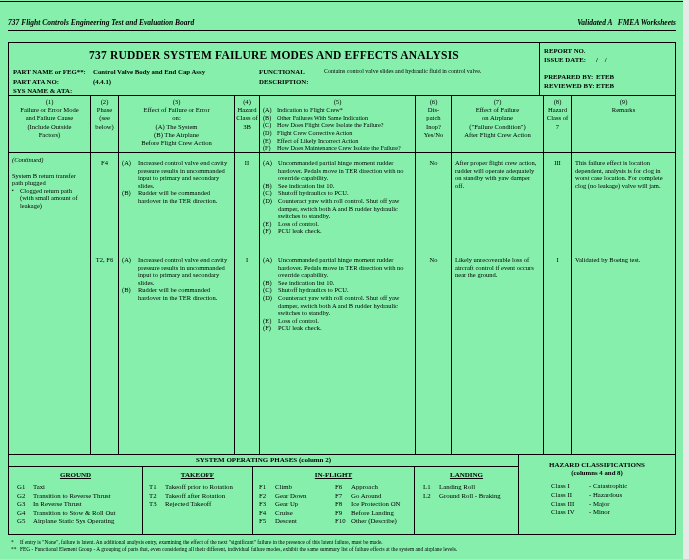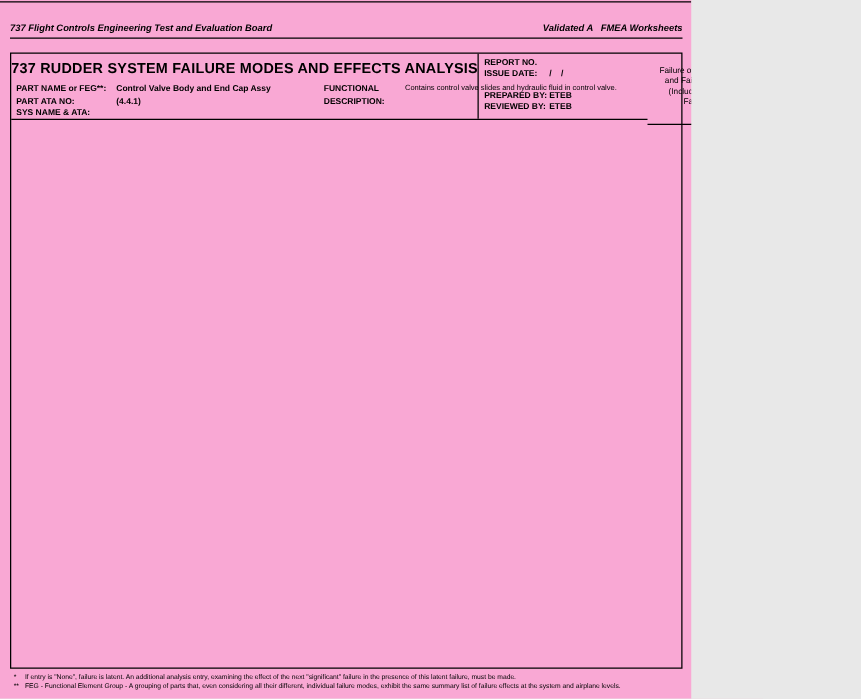--- a/index.html
+++ b/index.html
@@ -1,28 +1,28 @@
 <!DOCTYPE html>
 <html><head>
 <meta charset="utf-8">
 <style>
   * { margin:0; padding:0; box-sizing:border-box; }
   html,body { background:#e8e8e8; }
-  .page { position:relative; width:553px; height:559px; background:#f9a8d4; overflow:hidden;
-          font-family:Liberation Sans, sans-serif; color:#000; }
+  .page { position:relative; width:683px; height:559px; background:#86efac; overflow:hidden;
+          font-family:Liberation Serif, serif; color:#000; }
   .scan-line { position:absolute; top:1px; left:0; right:0; border-top:1.5px solid #000; }
 
   
   .masthead { position:absolute; top:18px; left:8px; right:7px; border-bottom:1.5px solid #000;
               padding-bottom:3px; display:flex; justify-content:space-between;
               font-style:italic; font-weight:bold; font-size:7.5px; white-space:pre; }
 
   
   .frame { position:absolute; left:8px; right:7px; top:42px; bottom:24px;
-           border:1.5px solid #000; display:flex; }
+           border:1.5px solid #000; display:flex; flex-direction:column; }
 
   
   .title-block { height:53px; border-bottom:1px solid #000; display:flex; flex:none; }
   .tb-left { flex:1; position:relative; }
   .doc-title { text-align:center; margin-top:6px; font-size:11.5px; font-weight:bold; letter-spacing:.2px; }
   .part-rows { position:absolute; left:4px; top:24px; font-size:6.8px; font-weight:bold; line-height:9.5px; }
   .part-row { display:flex; }
   .part-row .lbl { width:80px; flex:none; }
   .func-label { position:absolute; left:250px; top:24px; font-size:6.8px; font-weight:bold;
                 line-height:9.5px; white-space:pre-line; }

